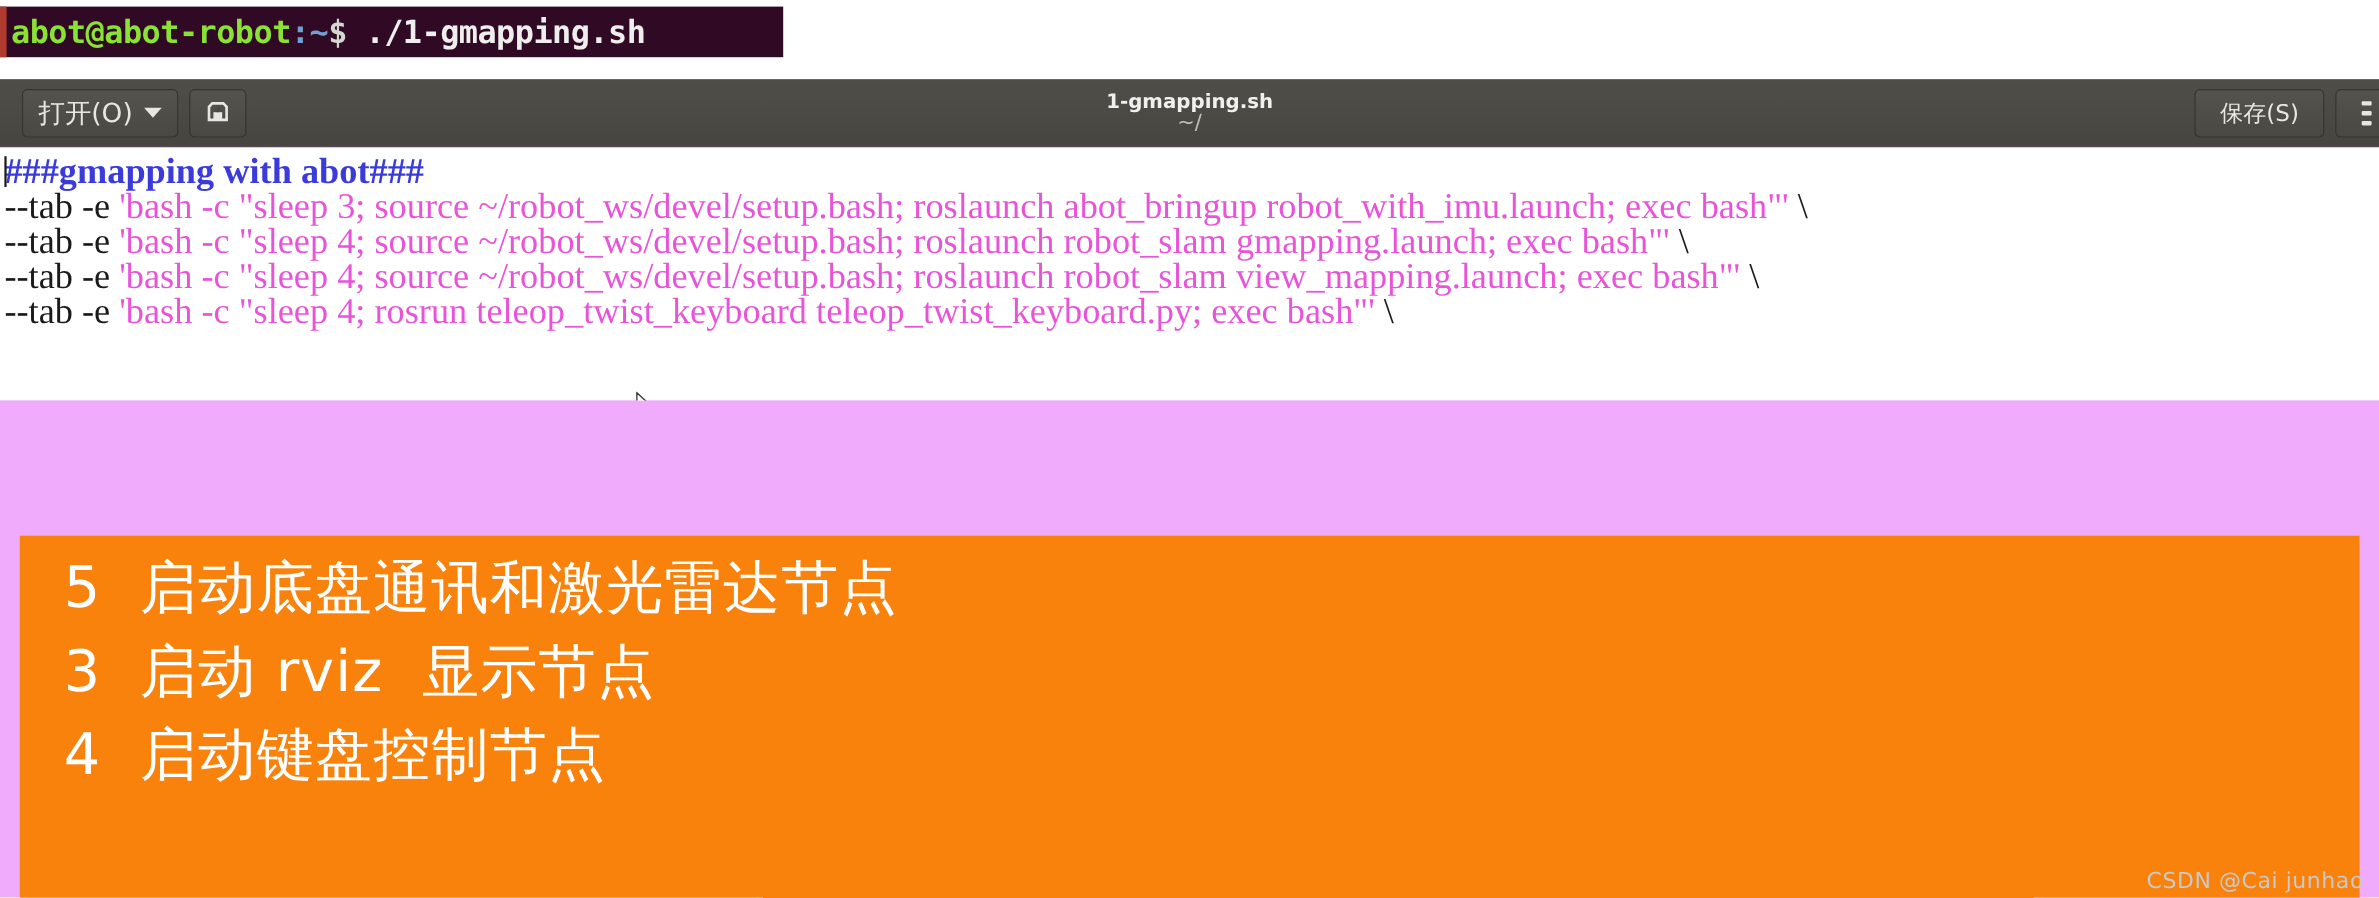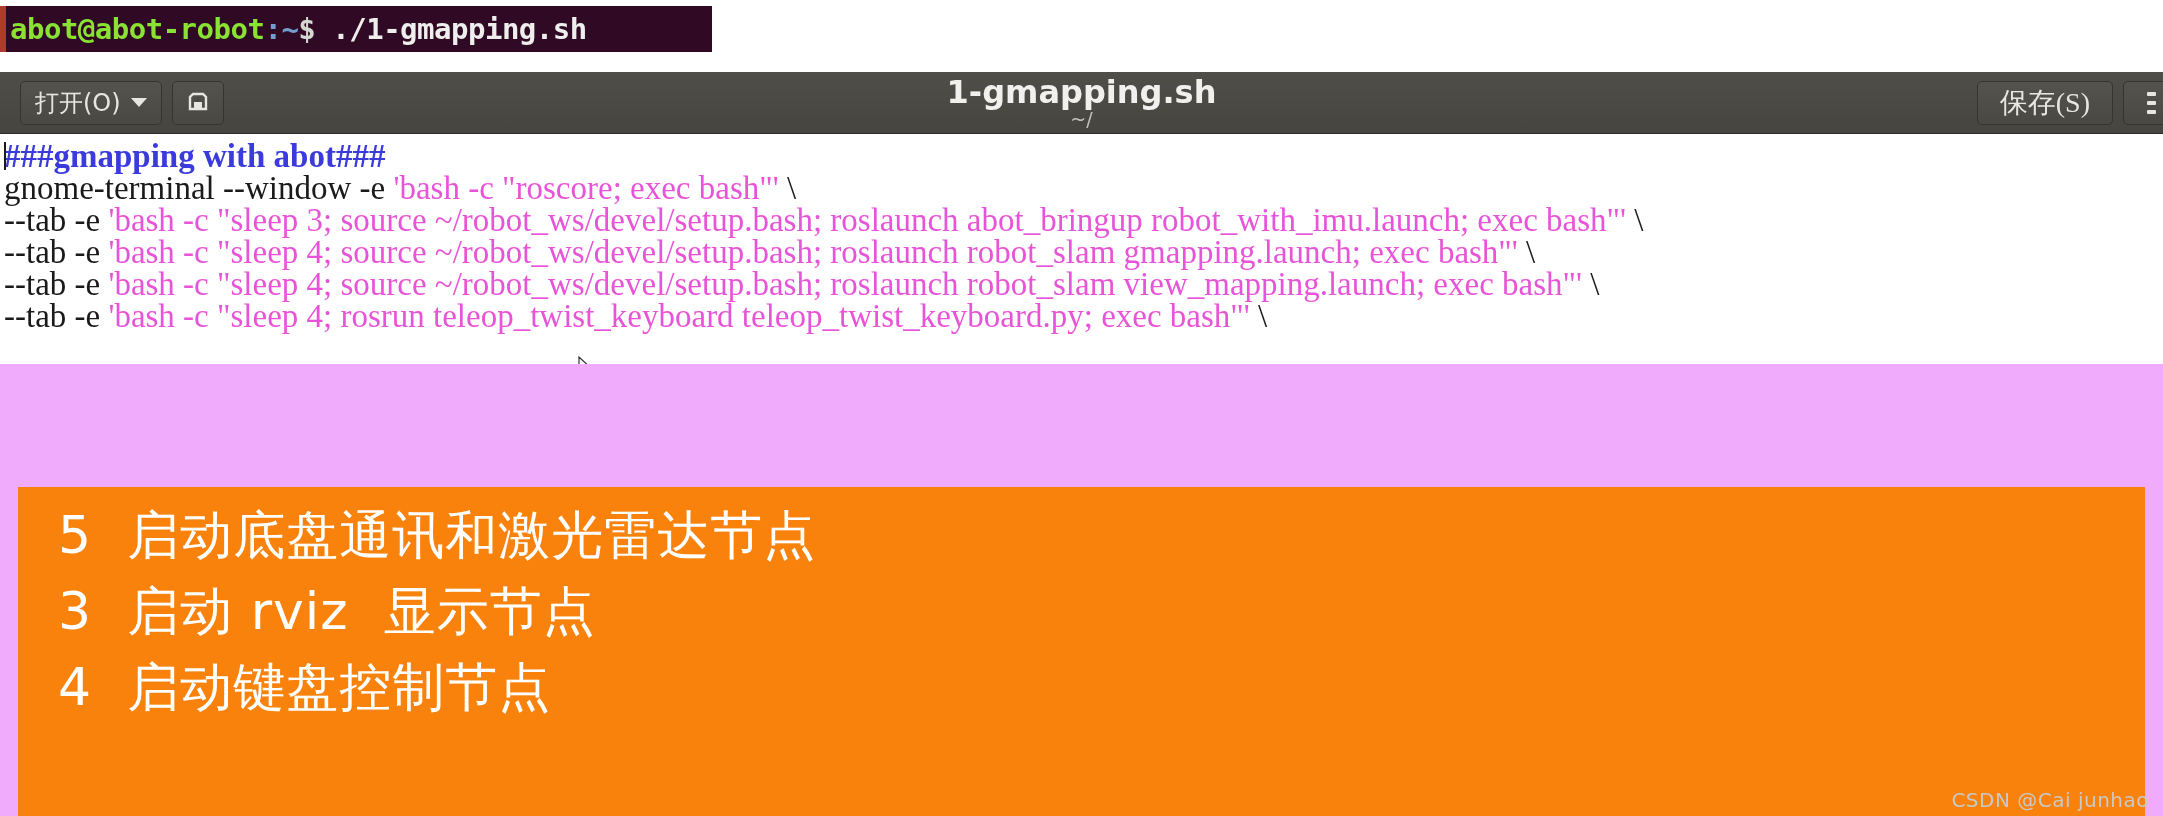--- a/index.html
+++ b/index.html
@@ -98,22 +98,21 @@
     position: absolute;
     right: 0;
     top: 9px;
     display: flex;
     align-items: center;
     gap: 10px;
     padding-right: 0;
   }
   #save-button {
     padding: 0 22px;
-    font-size: 28px;
-    font-family: Liberation Serif, serif;
+    font-size: 21px;
   }
   #menu-button {
     width: 56px;
     margin-right: -16px;
     flex-direction: column;
     gap: 5px;
   }
   #menu-button .bar {
     width: 9px;
     height: 4px;
@@ -128,21 +127,21 @@
     top: 0;
     height: 62px;
     display: flex;
     flex-direction: column;
     align-items: center;
     justify-content: center;
     pointer-events: none;
   }
   #doc-title {
     color: #f2f0ee;
-    font-size: 32px;
+    font-size: 18px;
     font-weight: bold;
     line-height: 1.05;
   }
   #doc-subtitle {
     color: #c3c0bb;
     font-size: 19px;
     line-height: 1.05;
   }
 
   
@@ -251,21 +250,20 @@
         <span class="bar"></span>
         <span class="bar"></span>
       </div>
     </div>
   </div>
 
   <div id="code-area">
     <div id="text-caret"></div>
     <div id="code-lines">
         <div class="code-line"><span class="tok-comment">###gmapping with abot###</span></div>
-        <div class="code-line"><span class="tok-plain">gnome-terminal --window -e </span><span class="tok-string">'bash -c "roscore; exec bash"'</span><span class="tok-plain"> \</span></div>
         <div class="code-line"><span class="tok-plain">--tab -e </span><span class="tok-string">'bash -c "sleep 3; source ~/robot_ws/devel/setup.bash; roslaunch abot_bringup robot_with_imu.launch; exec bash"'</span><span class="tok-plain"> \</span></div>
         <div class="code-line"><span class="tok-plain">--tab -e </span><span class="tok-string">'bash -c "sleep 4; source ~/robot_ws/devel/setup.bash; roslaunch robot_slam gmapping.launch; exec bash"'</span><span class="tok-plain"> \</span></div>
         <div class="code-line"><span class="tok-plain">--tab -e </span><span class="tok-string">'bash -c "sleep 4; source ~/robot_ws/devel/setup.bash; roslaunch robot_slam view_mapping.launch; exec bash"'</span><span class="tok-plain"> \</span></div>
         <div class="code-line"><span class="tok-plain">--tab -e </span><span class="tok-string">'bash -c "sleep 4; rosrun teleop_twist_keyboard teleop_twist_keyboard.py; exec bash"'</span><span class="tok-plain"> \</span></div>
       </div>
     <span id="mouse-pointer">
       <svg width="18" height="26" viewBox="0 0 18 26" aria-hidden="true">
         <path d="M1 1 L1 20 L6 15.5 L9 23 L12 21.5 L9 14.5 L15 14 Z" fill="#ffffff" stroke="#333333" stroke-width="1.2"></path>
       </svg>
     </span>

